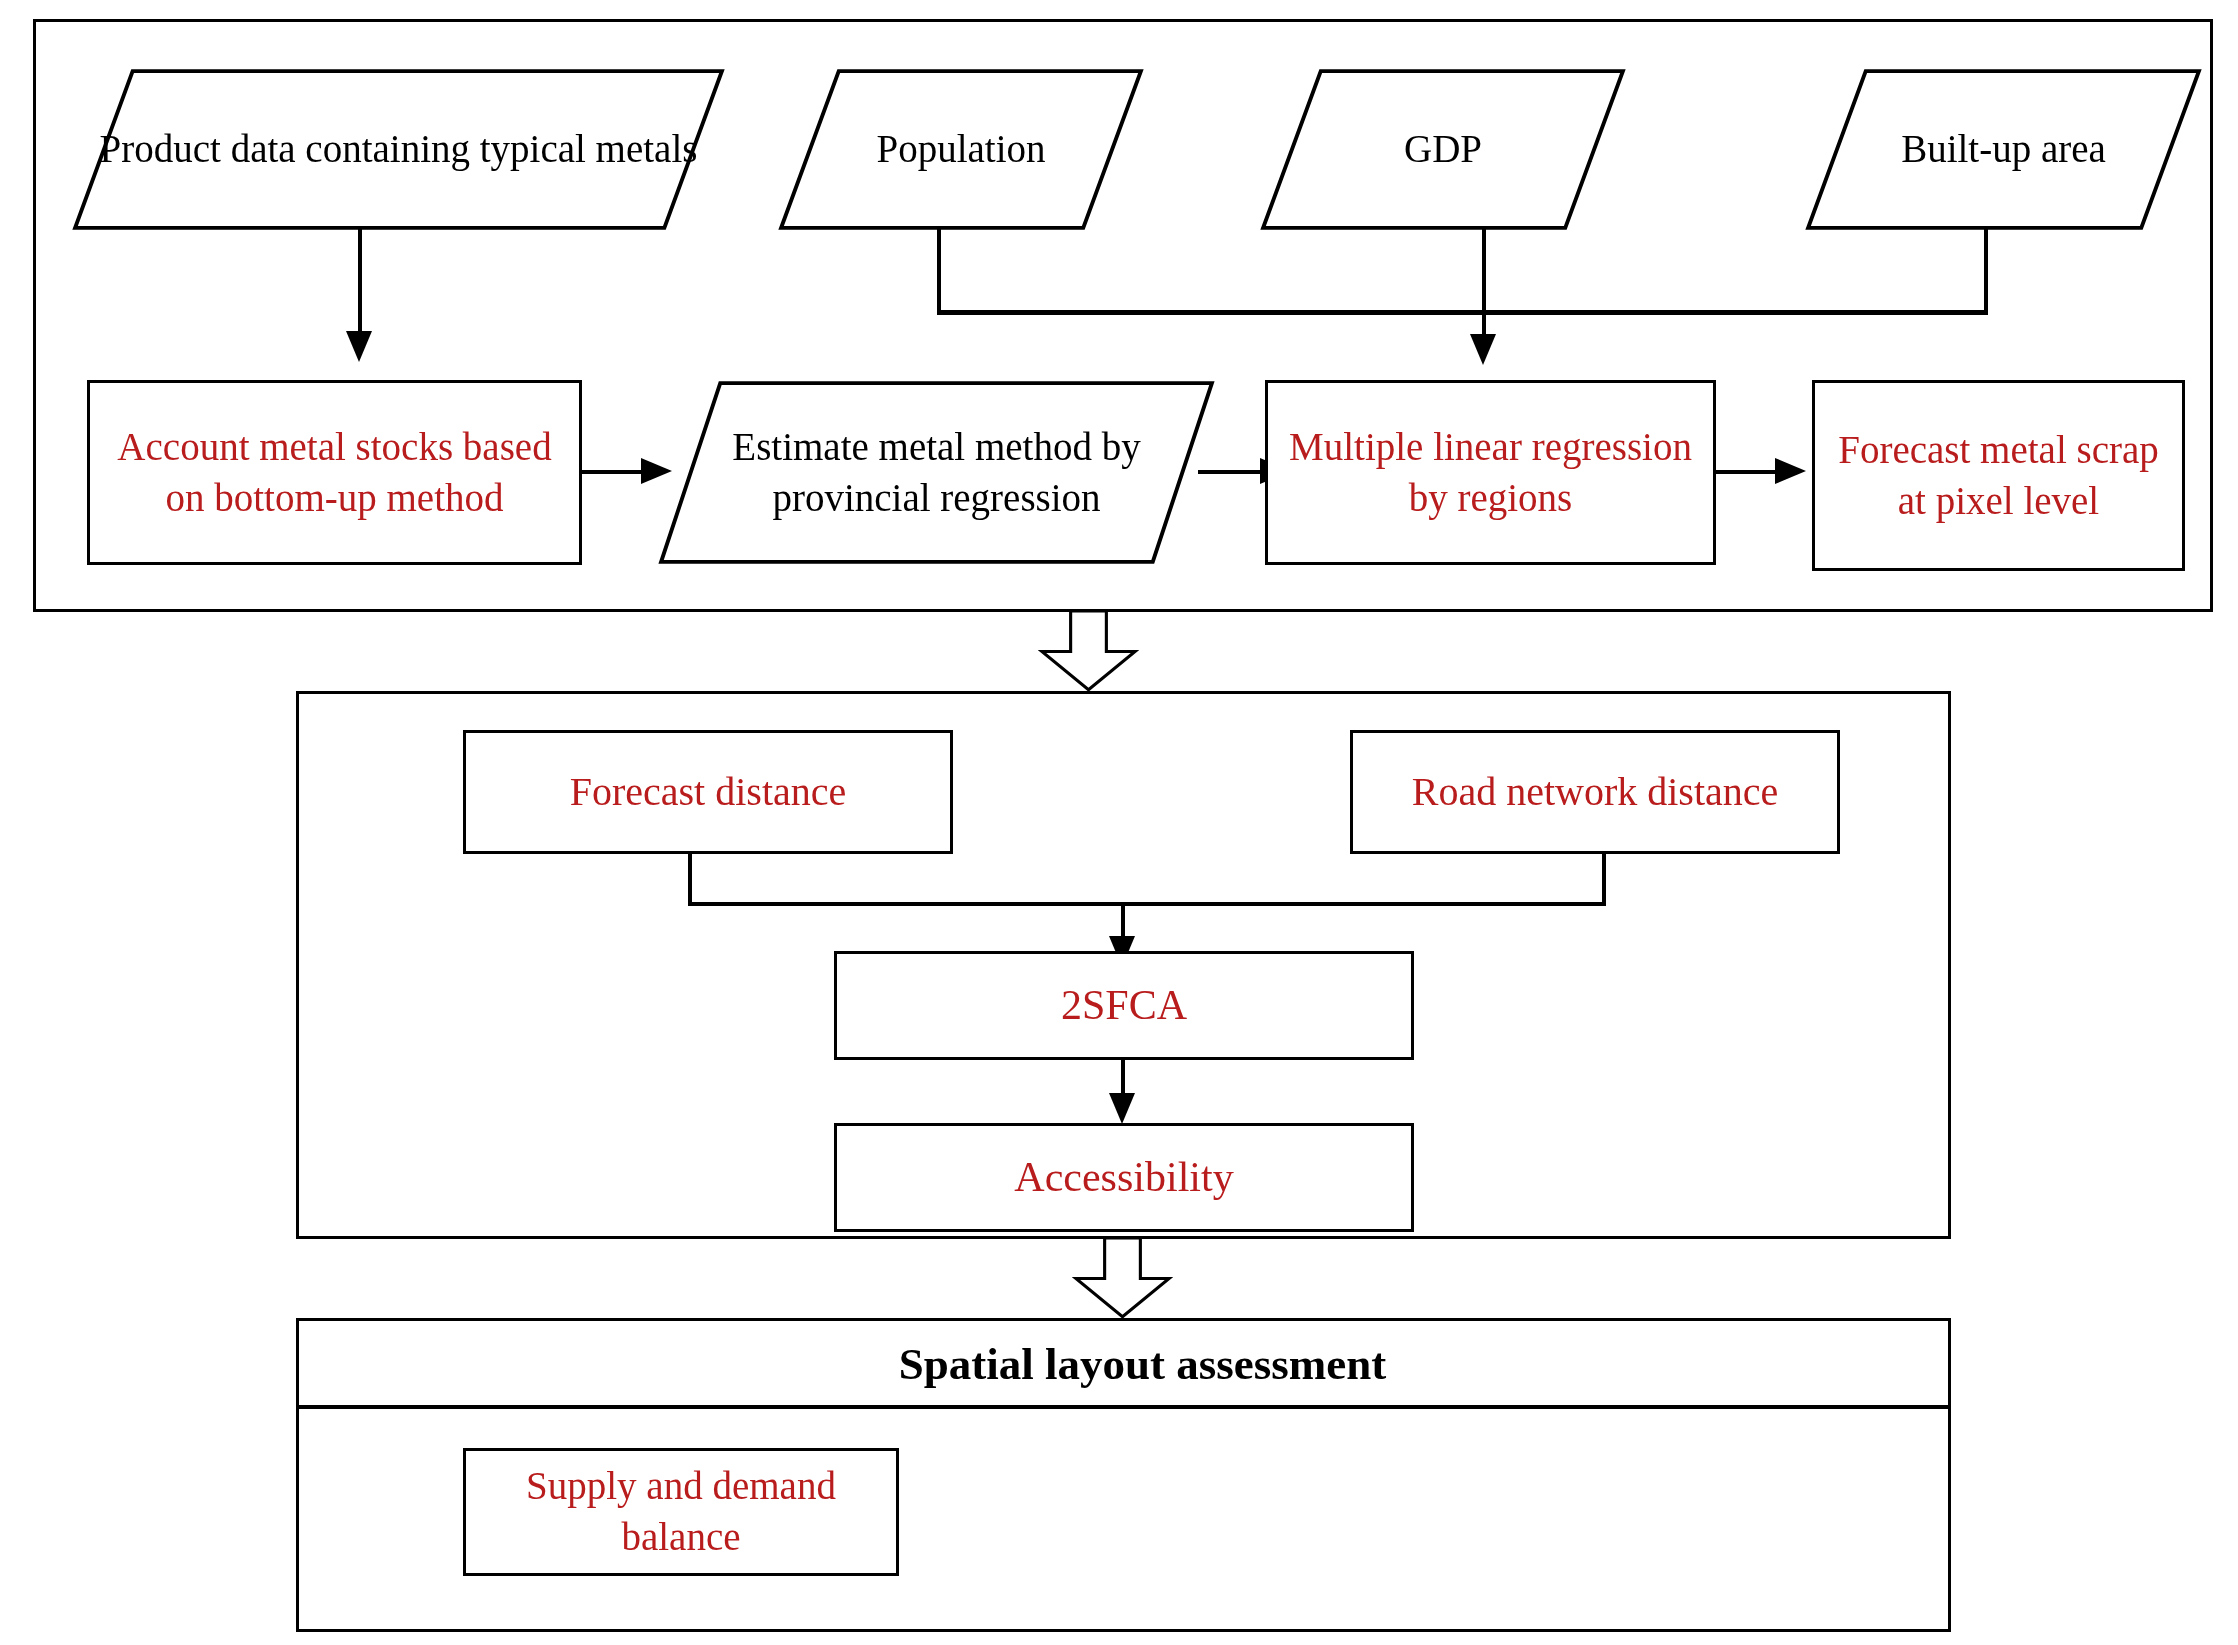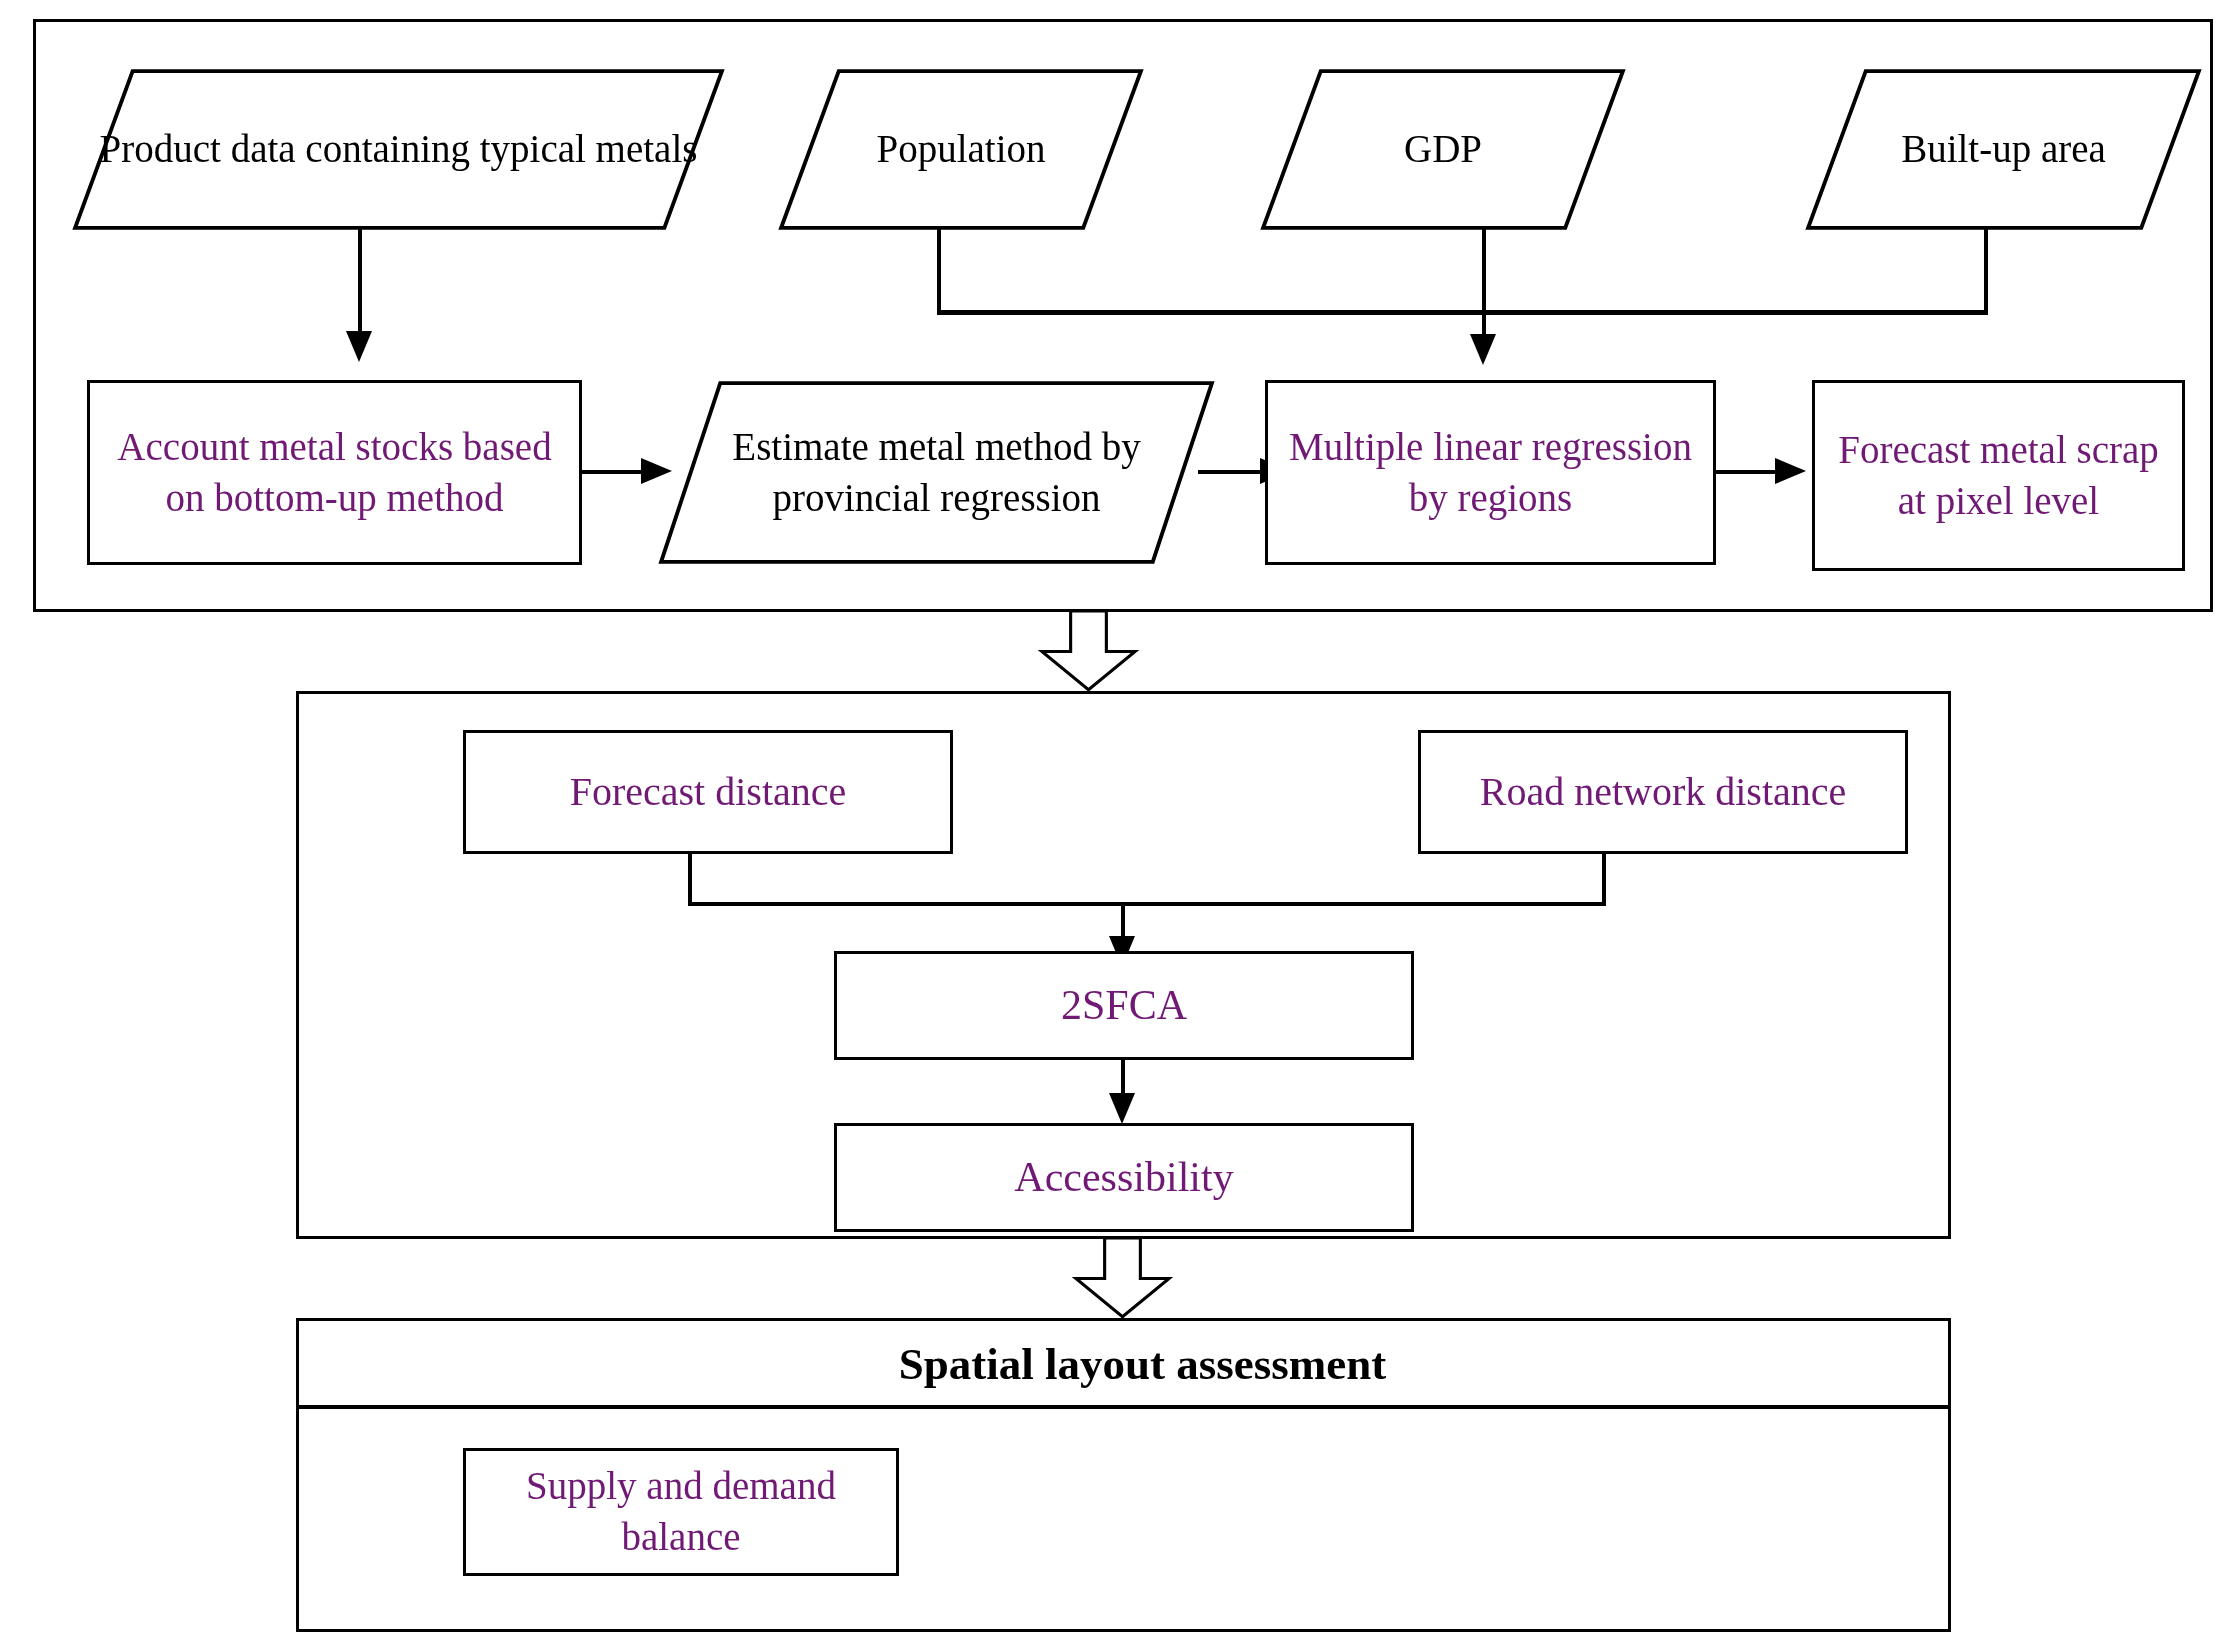--- a/index.html
+++ b/index.html
@@ -27,21 +27,21 @@
   
   .node {
     border: 3.9px solid #000;
     background: #ffffff;
     display: flex;
     align-items: center;
     justify-content: center;
     text-align: center;
     line-height: 1.30;
     font-size: 39px;
-    color: #701a75;
+    color: #b91c1c;
     padding: 0 7.8px;
   }
 
   
   .para-wrap {
     background: transparent;
   }
   .para-wrap svg { display: block; width: 100%; height: 100%; }
   .para-label {
     position: absolute;
@@ -167,21 +167,21 @@
       <polygon points="42,0 88,0 88,52 125,52 65,101 5,52 42,52" fill="#ffffff" stroke="#000000" stroke-width="4"></polygon>
     </svg>
   </div>
 
   <div class="abs container" style="left:296px; top:691px; width:1655px; height:548px;"></div>
 
   <div class="abs node" style="left:463px; top:730px; width:490px; height:124px; font-size:40px;">
     <span>Forecast distance</span>
   </div>
 
-  <div class="abs node" style="left:1418px; top:730px; width:490px; height:124px; font-size:40px;">
+  <div class="abs node" style="left:1350px; top:730px; width:490px; height:124px; font-size:40px;">
     <span>Road network distance</span>
   </div>
 
   <div class="abs vline" style="left:688px; top:854px; width:3.9px; height:51px;"></div>
   <div class="abs vline" style="left:1602px; top:854px; width:3.9px; height:51px;"></div>
   <div class="abs hline" style="left:688px; top:902px; width:918px; height:3.9px;"></div>
   <div class="abs vline" style="left:1121px; top:902px; width:3.9px; height:39px;"></div>
   <div class="abs arrow-down" style="left:1109px; top:936px;"></div>
 
   <div class="abs node" style="left:834px; top:951px; width:580px; height:109px; font-size:42px;">

